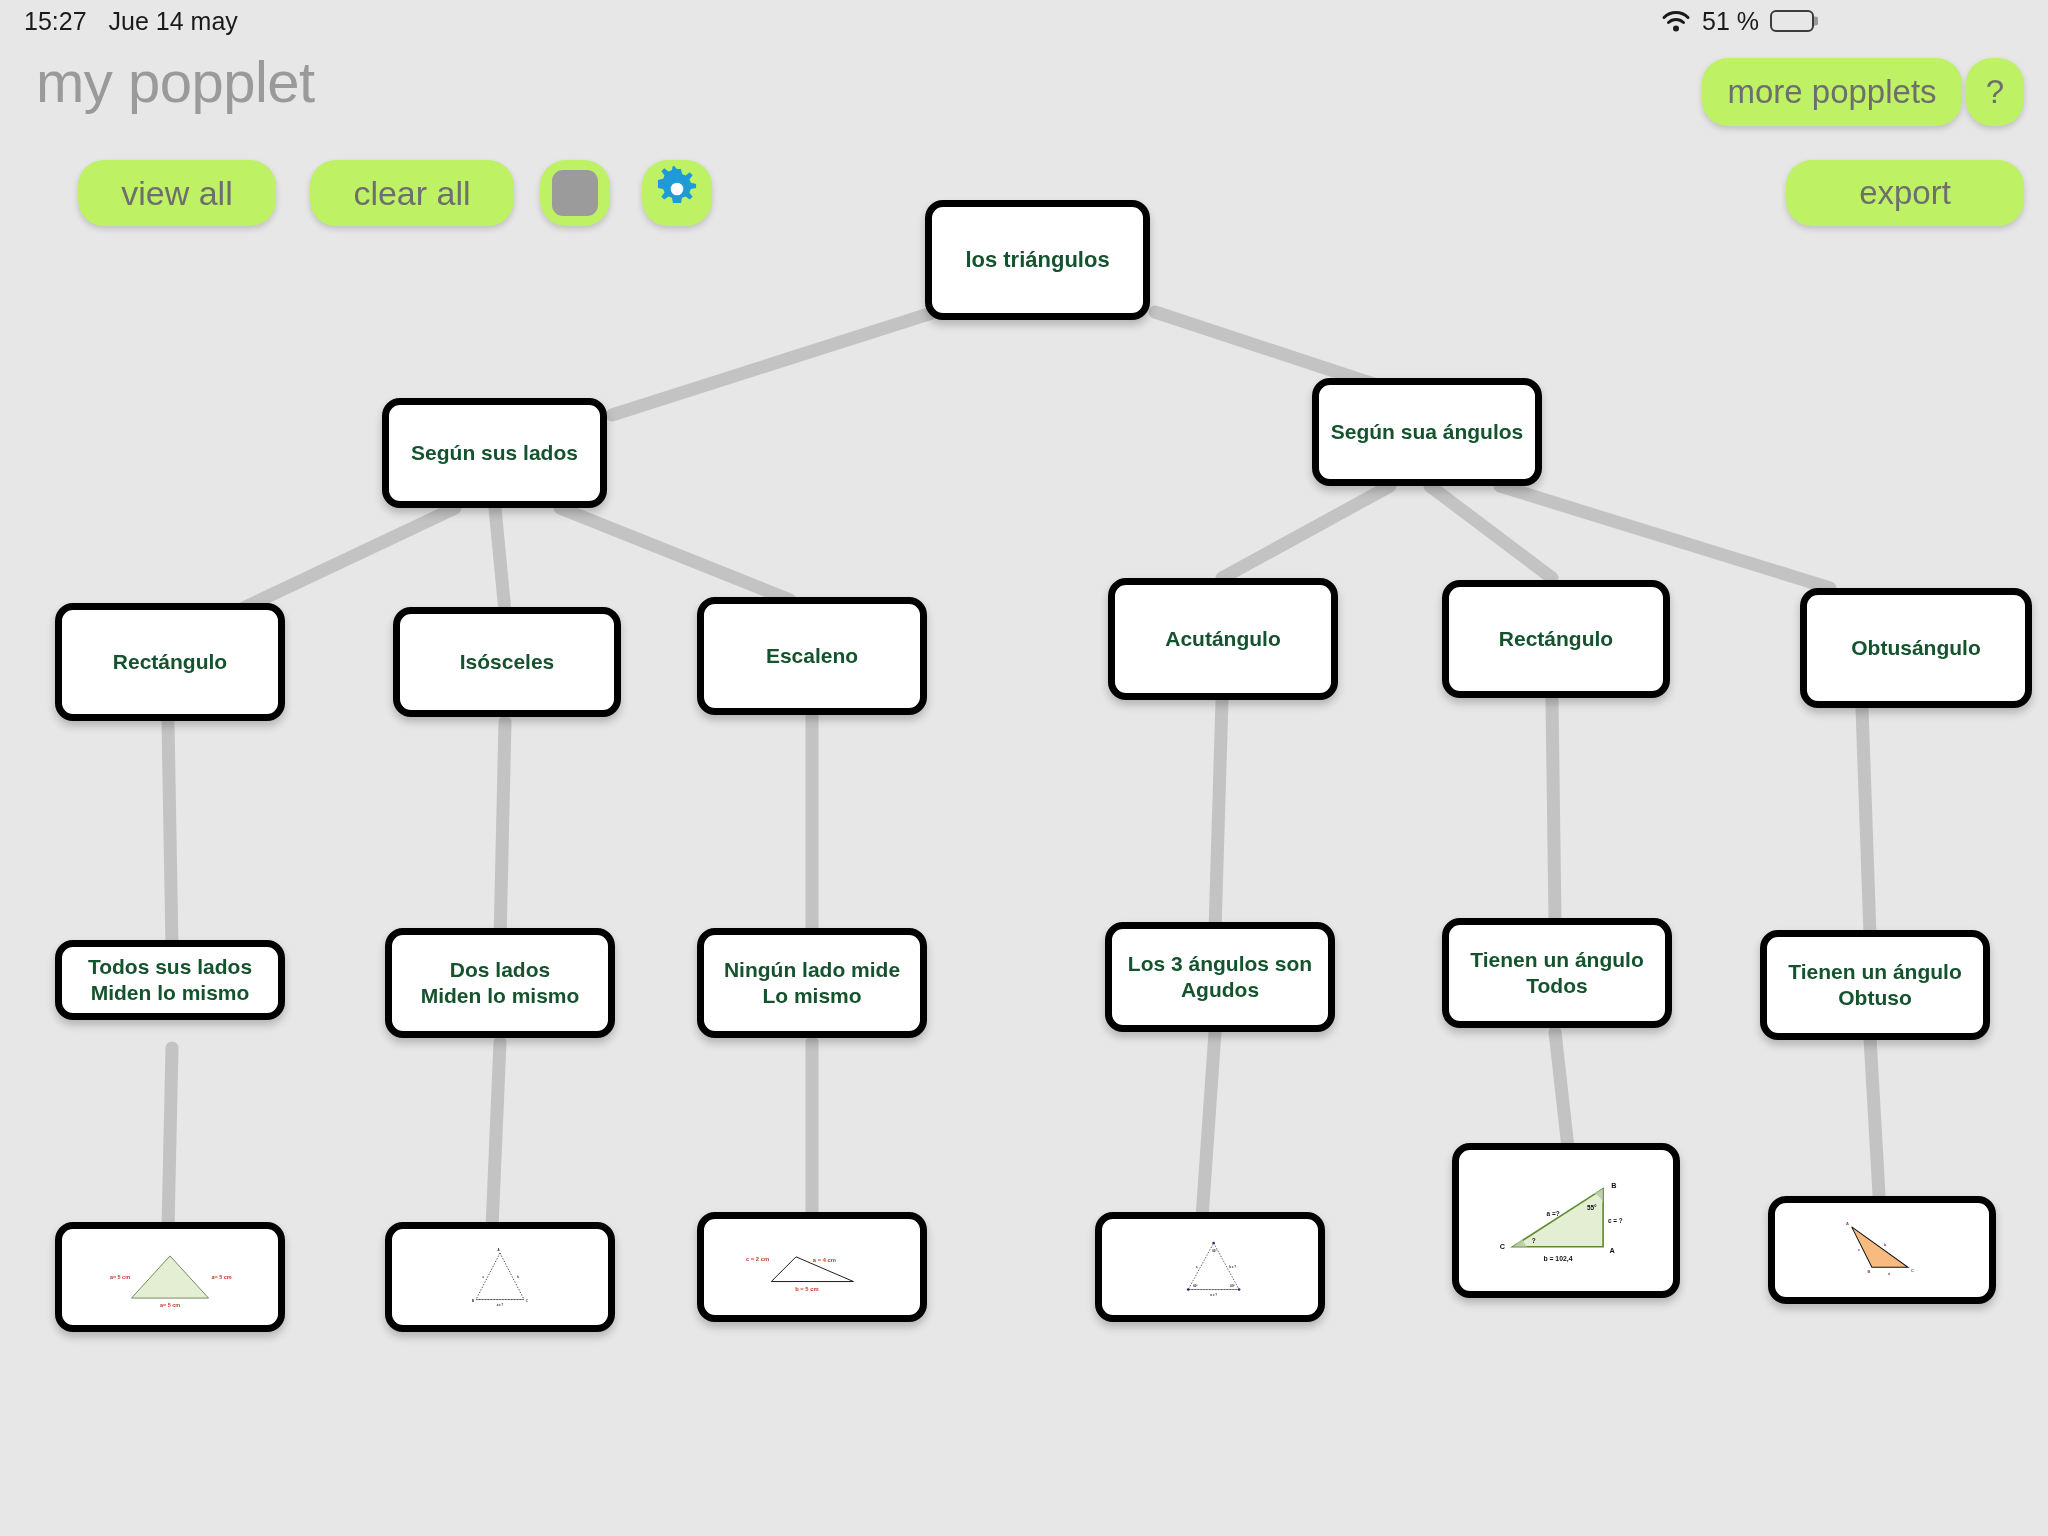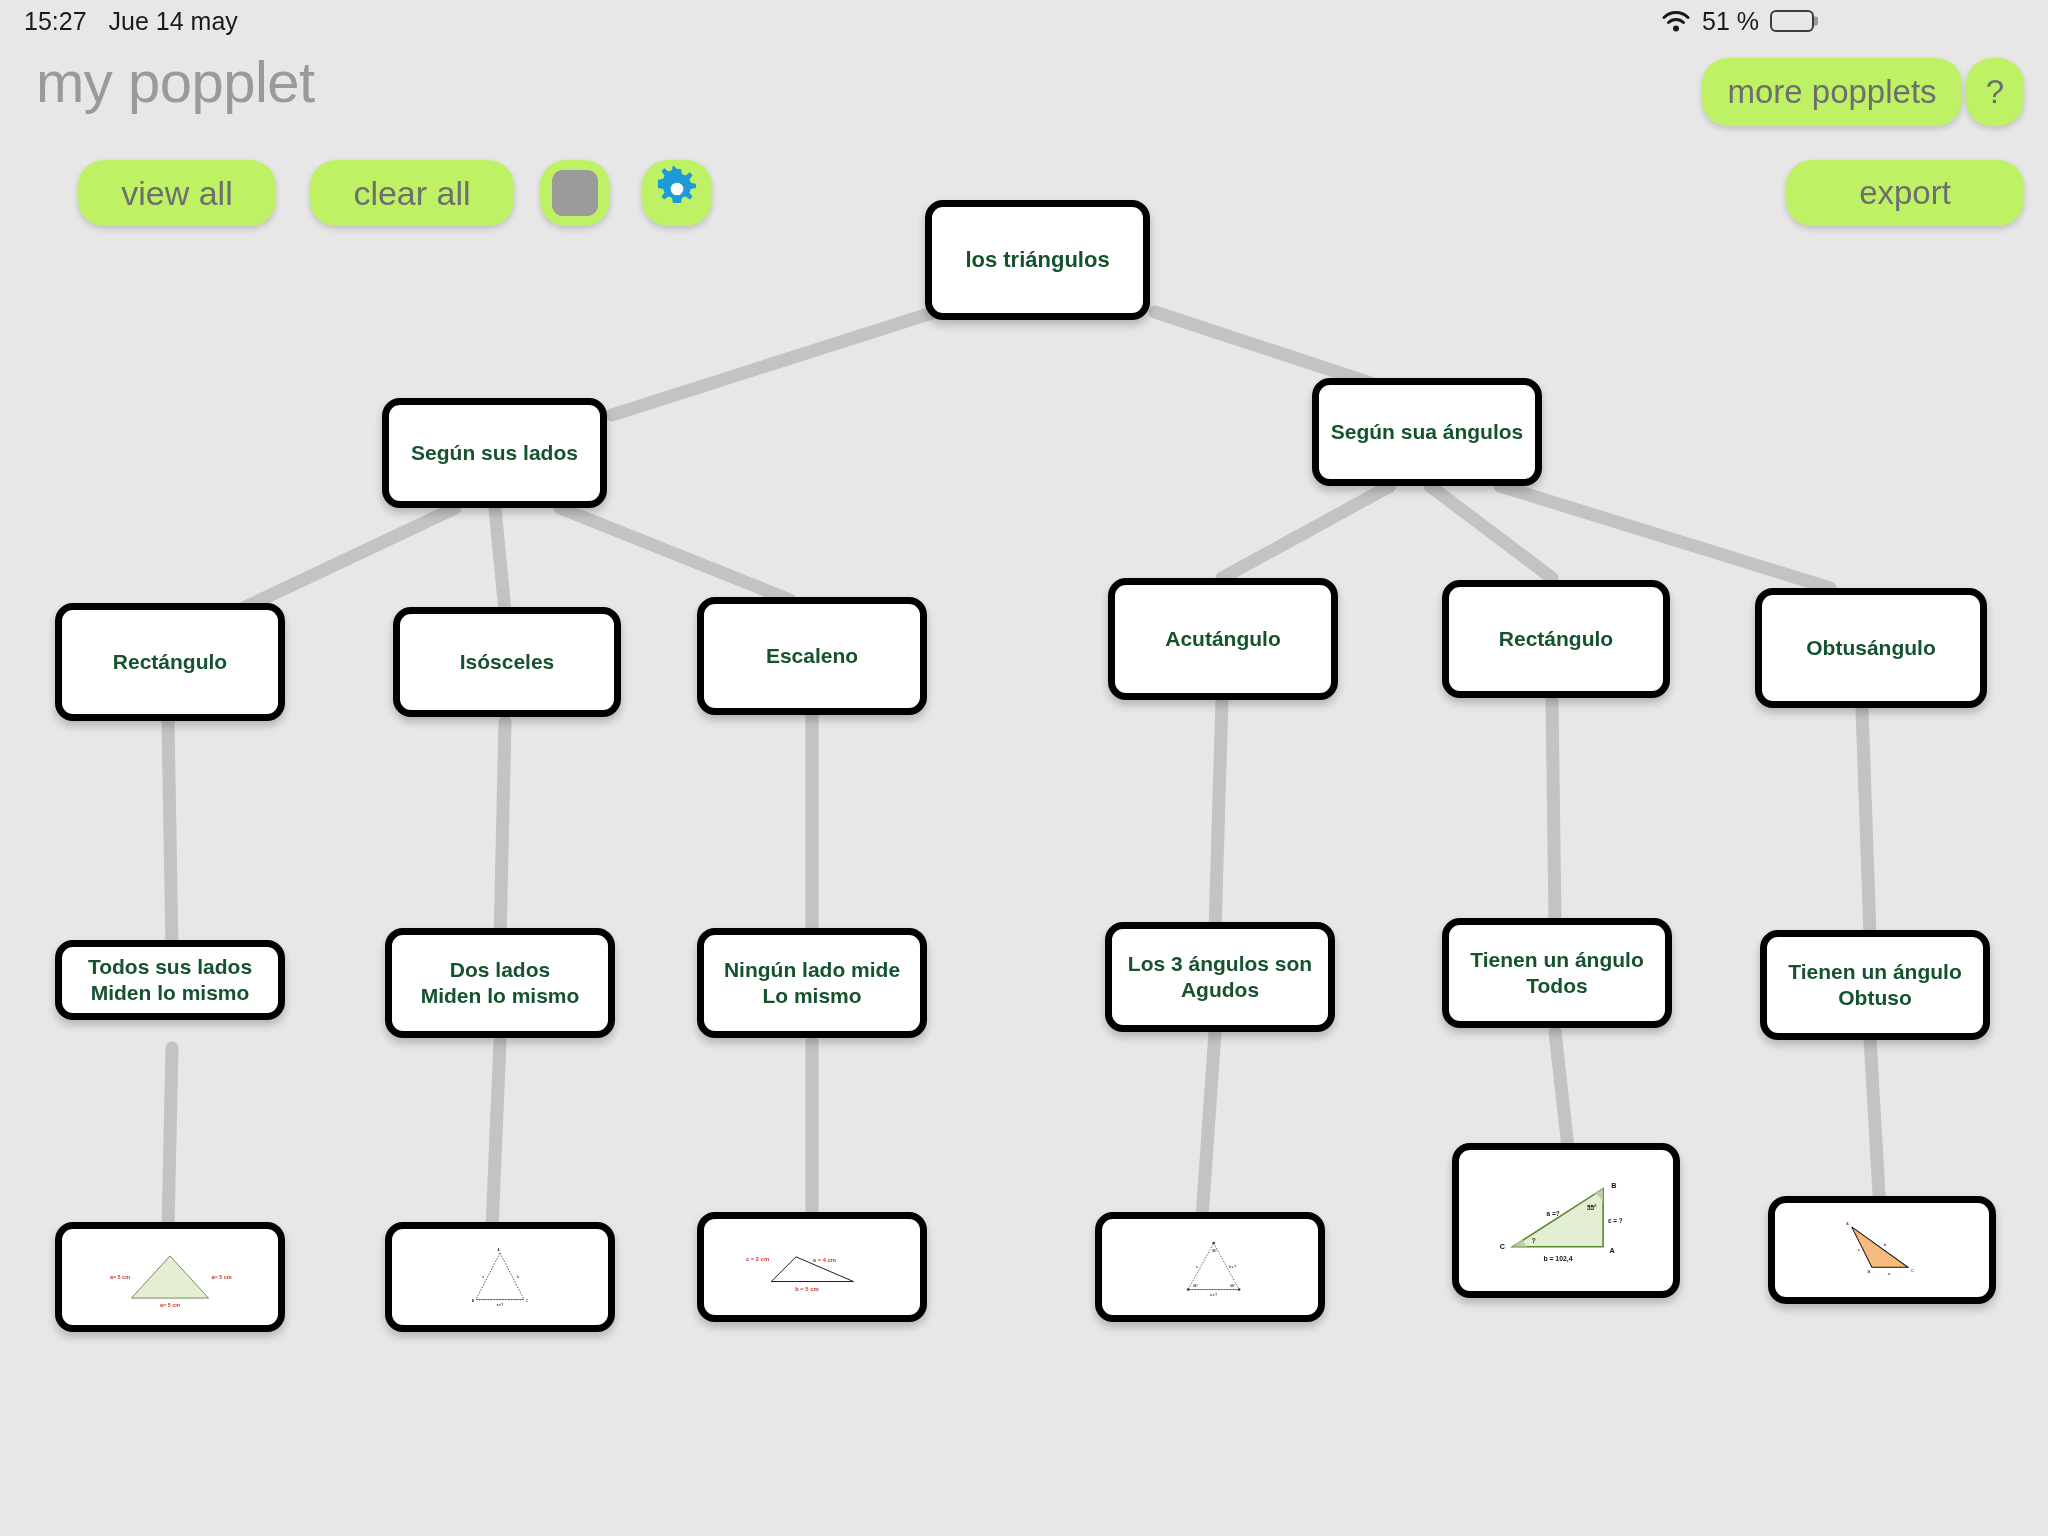--- a/index.html
+++ b/index.html
@@ -154,21 +154,21 @@
 
     <div class="node" style="left:382px; top:398px; width:225px; height:110px;">Según sus lados</div>
     <div class="node" style="left:1312px; top:378px; width:230px; height:108px;">Según sua ángulos</div>
 
     <div class="node" style="left:55px; top:603px; width:230px; height:118px;">Rectángulo</div>
     <div class="node" style="left:393px; top:607px; width:228px; height:110px;">Isósceles</div>
     <div class="node" style="left:697px; top:597px; width:230px; height:118px;">Escaleno</div>
 
     <div class="node" style="left:1108px; top:578px; width:230px; height:122px;">Acutángulo</div>
     <div class="node" style="left:1442px; top:580px; width:228px; height:118px;">Rectángulo</div>
-    <div class="node" style="left:1755px; top:588px; width:232px; height:120px;">Obtusángulo</div>
+    <div class="node" style="left:1800px; top:588px; width:232px; height:120px;">Obtusángulo</div>
 
     <div class="node" style="left:55px; top:940px; width:230px; height:80px;">
       <span>
         <span>Todos sus lados</span><br>
         <span>Miden lo mismo</span>
       </span>
     </div>
     <div class="node" style="left:385px; top:928px; width:230px; height:110px;">
       <span>
         <span>Dos lados</span><br>

